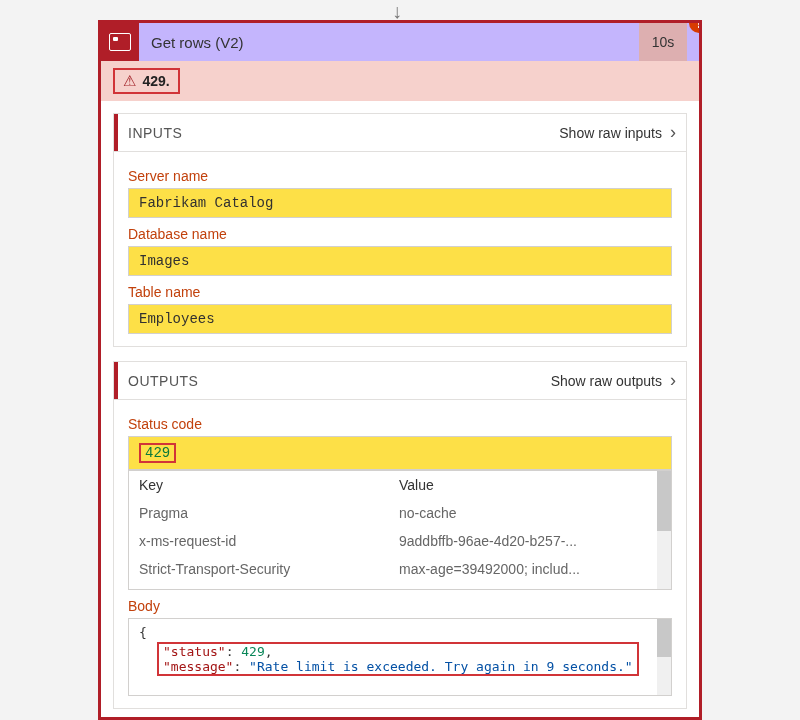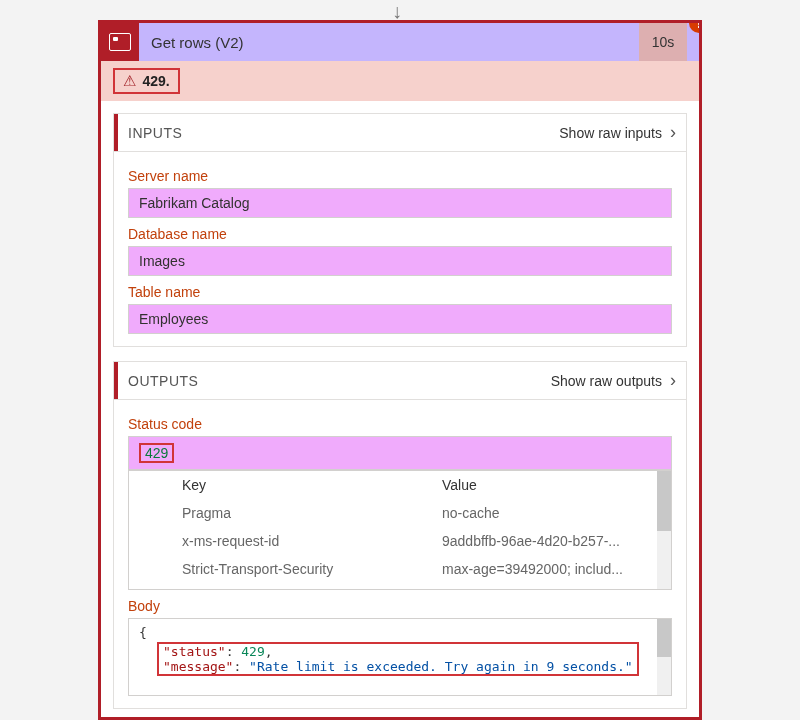--- a/index.html
+++ b/index.html
@@ -138,21 +138,22 @@
     font-size: 14px;
     color: #c2410c;
     margin-top: 8px;
     margin-bottom: 4px;
   }
   .field-box {
     border: 1px solid #d2d0ce;
     padding: 6px 10px;
     font-size: 14px;
     color: #323130;
-    background: #f0abfc;
+    background: #fde047;
+    font-family: Liberation Mono, monospace;
   }
   .status-value {
     color: #0b7a3b;
   }
   .red-box {
     border: 2px solid #d13438;
     display: inline-block;
     padding: 0 4px;
   }
   .headers-table {
@@ -173,21 +174,21 @@
     width: 14px; height: 60px;
     background: #c8c8c8;
   }
   .header-row {
     display: flex;
     padding: 6px 18px 6px 10px;
     color: #666;
     font-size: 14px;
   }
   .header-row.th { color: #333; }
-  .hk { flex: 0 0 260px; white-space: nowrap; overflow: hidden; text-overflow: ellipsis; margin-left: 43px; }
+  .hk { flex: 0 0 260px; white-space: nowrap; overflow: hidden; text-overflow: ellipsis; }
   .hv { flex: 1; white-space: nowrap; overflow: hidden; text-overflow: ellipsis; }
   .body-box {
     border: 1px solid #d2d0ce;
     padding: 6px 10px;
     font-family: Consolas, monospace;
     font-size: 13px;
     color: #333;
     position: relative;
     height: 78px;
     overflow: hidden;

